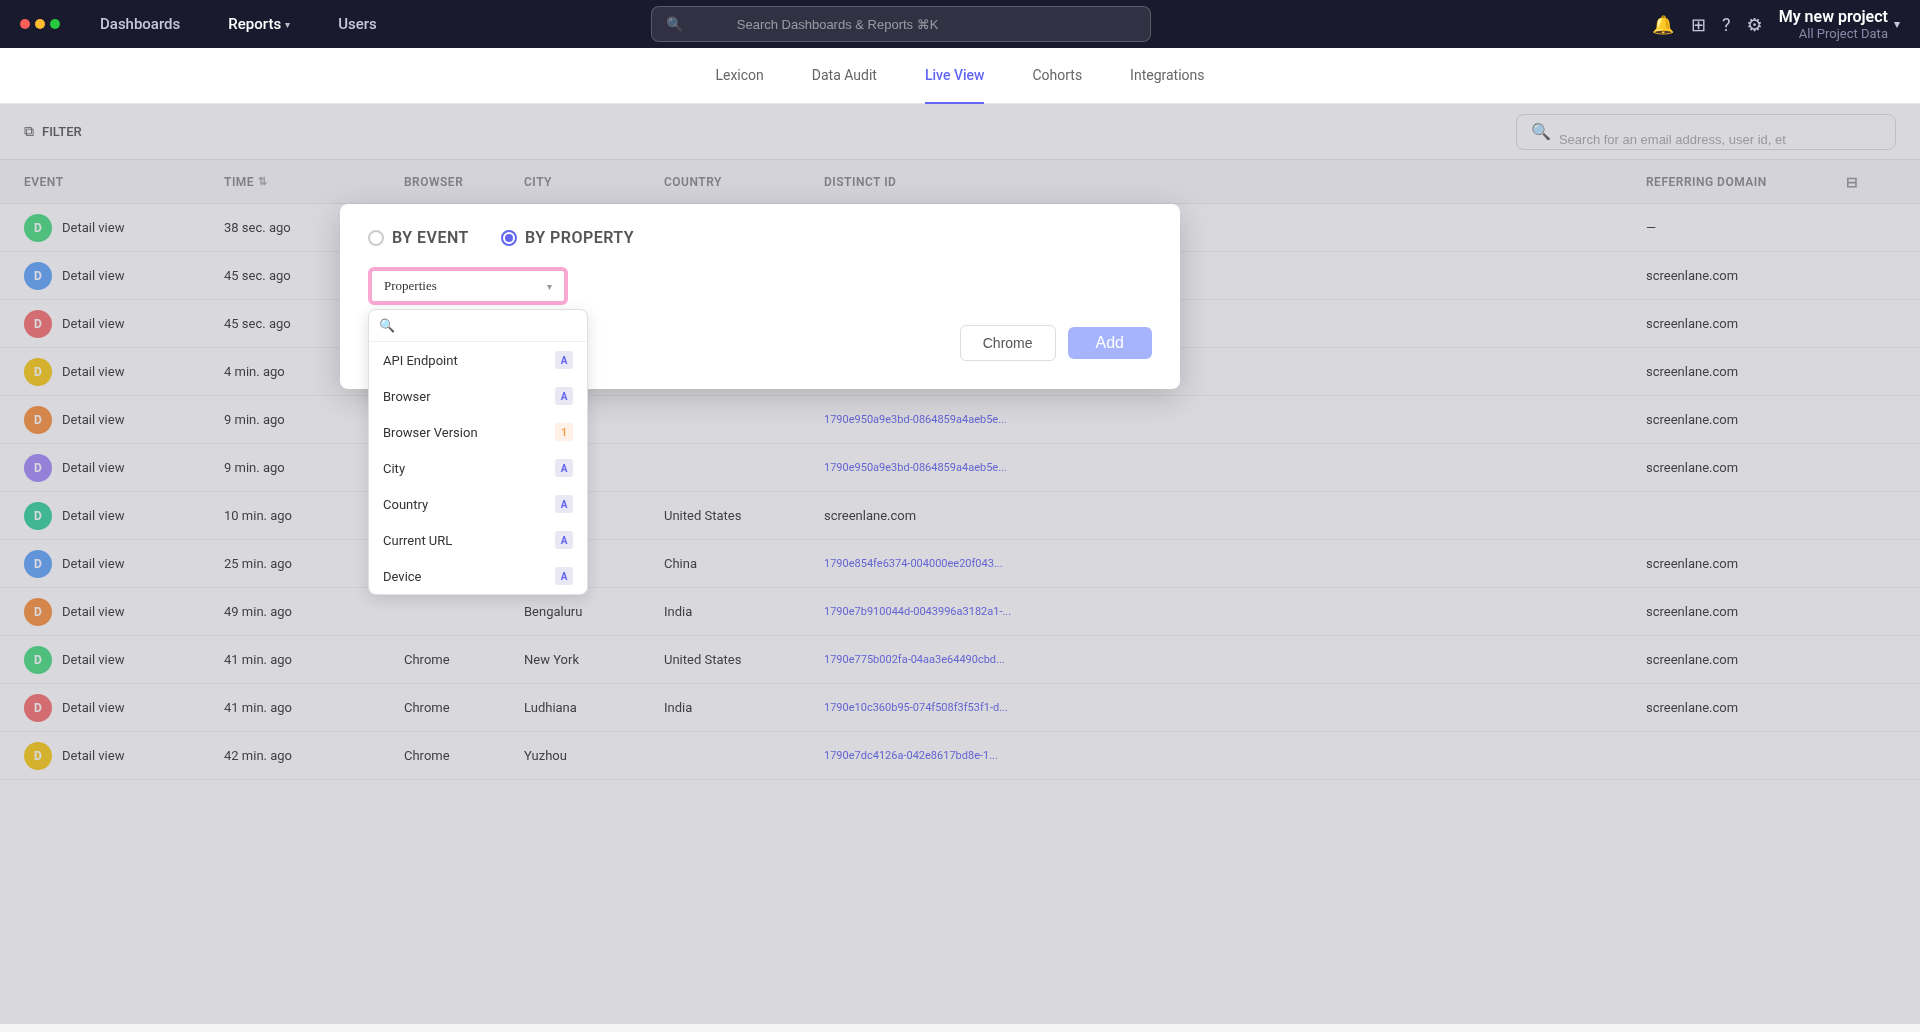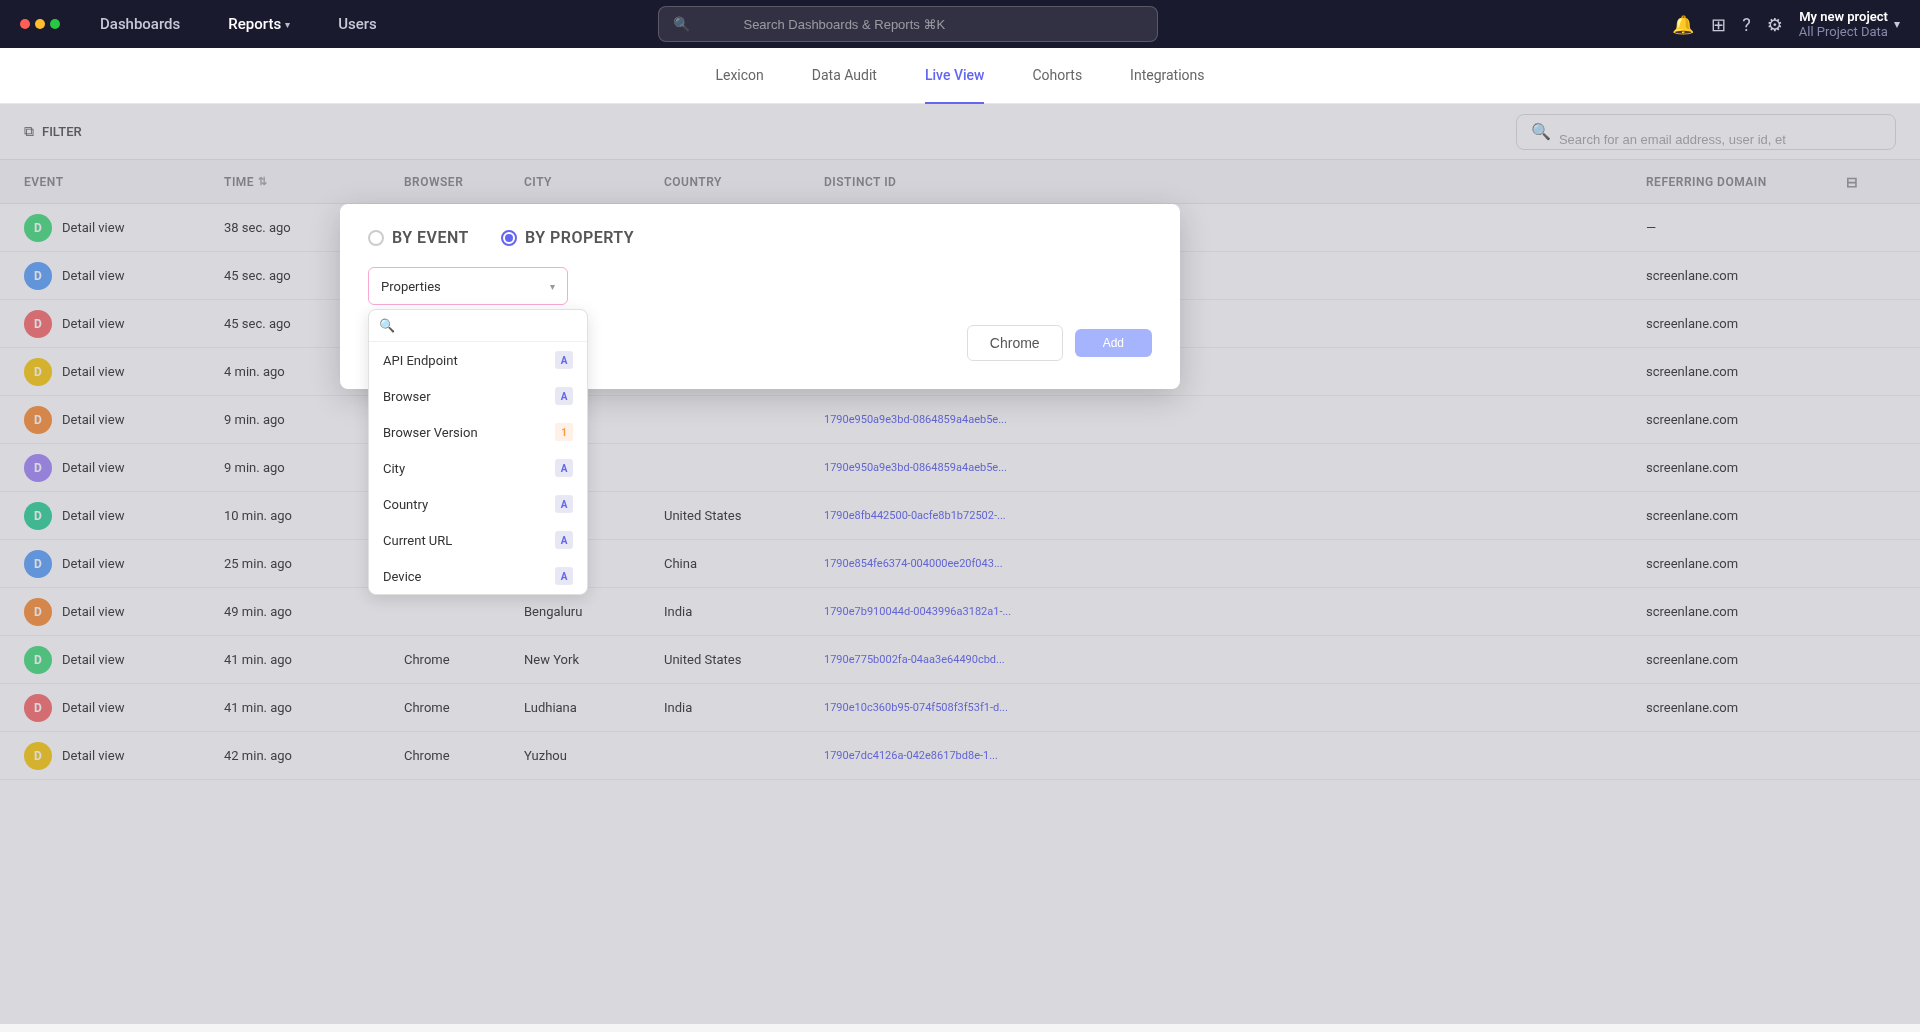--- a/index.html
+++ b/index.html
@@ -33,21 +33,21 @@
     .search-bar input {
       background: transparent; border: none; outline: none;
       color: rgba(255,255,255,0.7); font-size: 13px; flex: 1; margin-left: 45px;
     }
     .search-bar input::placeholder { color: rgba(255,255,255,0.5); }
     .search-icon { color: rgba(255,255,255,0.5); font-size: 14px; }
 
     .nav-right { display: flex; align-items: center; gap: 16px; margin-left: auto; }
     .nav-icon { color: #c8c8d8; font-size: 18px; cursor: pointer; }
     .project-info { text-align: right; cursor: pointer; display: flex; align-items: center; gap: 6px; }
-    .project-name { color: white; font-size: 13px; font-weight: 600; }
+    .project-name { color: white; font-size: 16px; font-weight: 600; }
     .project-sub { color: #8888aa; font-size: 13px; }
     .project-chevron { color: #c8c8d8; font-size: 12px; }
 
     
     .sub-nav {
       display: flex; align-items: center; justify-content: center; gap: 48px;
       height: 56px; background: white; border-bottom: 1px solid #e8e8e8;
     }
     .sub-nav-item {
       font-size: 14px; color: #666; cursor: pointer; padding: 4px 0;
@@ -125,22 +125,22 @@
     .radio-circle.selected::after { content: ''; width: 8px; height: 8px; border-radius: 50%; background: #6366f1; }
     .radio-label { font-size: 16px; font-weight: 600; color: #555; letter-spacing: 0.5px; }
 
     .filter-content { display: flex; gap: 16px; align-items: flex-start; }
 
     .properties-dropdown {
       position: relative; width: 200px;
     }
     .dropdown-btn {
       display: flex; align-items: center; justify-content: space-between;
-      padding: 0 12px; height: 38px; border: 1px solid #f9a8d4; border-radius: 6px;
-      font-size: 13px; color: #333; cursor: pointer; background: white;
+      padding: 0 12px; height: 38px; border: 4px solid #f9a8d4; border-radius: 6px;
+      font-size: 13px; color: #333; cursor: pointer; background: white; font-family: Liberation Serif, serif;
     }
     .dropdown-chevron { font-size: 10px; color: #999; }
 
     .dropdown-menu {
       position: absolute; top: 42px; left: 0; width: 220px;
       background: white; border: 1px solid #e0e0e0; border-radius: 8px;
       box-shadow: 0 4px 16px rgba(0,0,0,0.12); z-index: 30; overflow: hidden;
     }
     .dropdown-search {
       padding: 8px 10px; border-bottom: 1px solid #f0f0f0; display: flex; align-items: center; gap: 6px;
@@ -162,21 +162,21 @@
     .filter-actions {
       display: flex; align-items: center; justify-content: flex-end; gap: 12px;
       margin-top: 20px;
     }
     .btn-cancel {
       padding: 9px 22px; border: 1px solid #ddd; border-radius: 6px;
       font-size: 14px; color: #555; cursor: pointer; background: white;
     }
     .btn-add {
       padding: 7px 28px; border: none; border-radius: 6px;
-      font-size: 12px; color: white; cursor: pointer; background: #a5b4fc;
+      font-size: 16px; color: white; cursor: pointer; background: #a5b4fc;
     }
 
     .sort-icon { font-size: 11px; color: #aaa; }
   </style>
 </head>
 <body>
 
 <nav class="top-nav">
   <div class="nav-dots">
     <div class="nav-dot red"></div>
@@ -331,21 +331,20 @@
   </div>
         <div class="table-row">
     <div class="td event">
       <div class="event-dot" style="background:#34d399">D</div>
       <span>Detail view</span>
     </div>
     <div class="td">10 min. ago</div>
     <div class="td"></div>
     <div class="td">Brooklyn</div>
     <div class="td">United States</div>
-    <div class="td link">1790e8fb442500-0acfe8b1b72502-...</div>
     <div class="td">screenlane.com</div>
     <div class="td"></div>
   </div>
         <div class="table-row">
     <div class="td event">
       <div class="event-dot" style="background:#60a5fa">D</div>
       <span>Detail view</span>
     </div>
     <div class="td">25 min. ago</div>
     <div class="td"></div>

